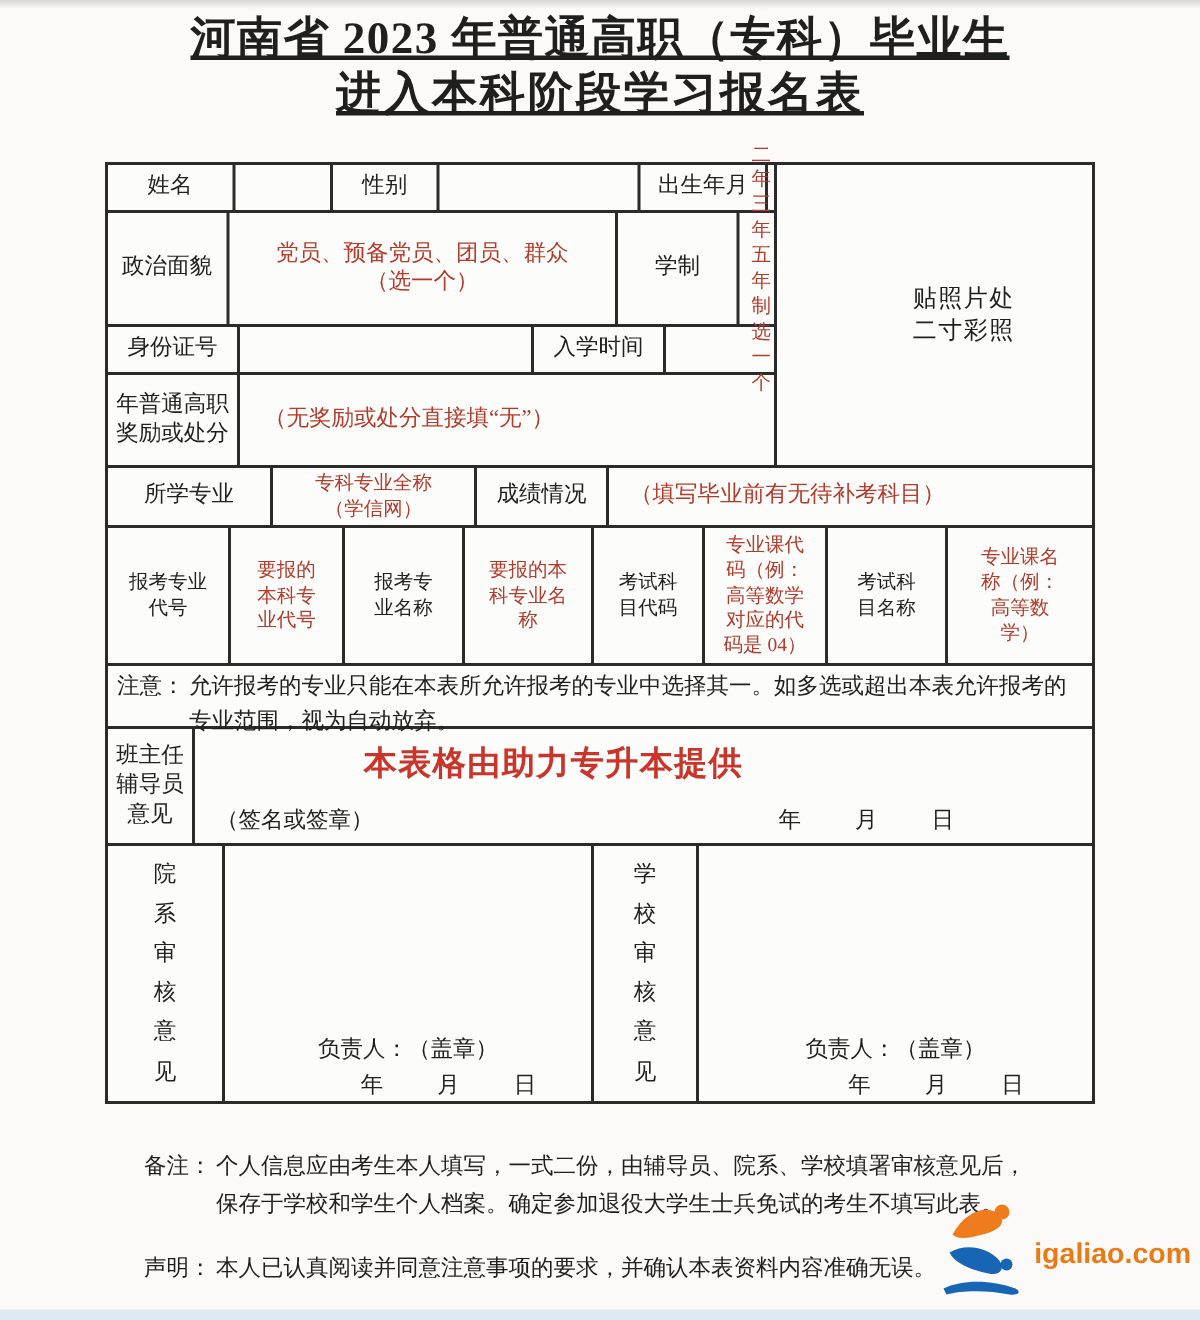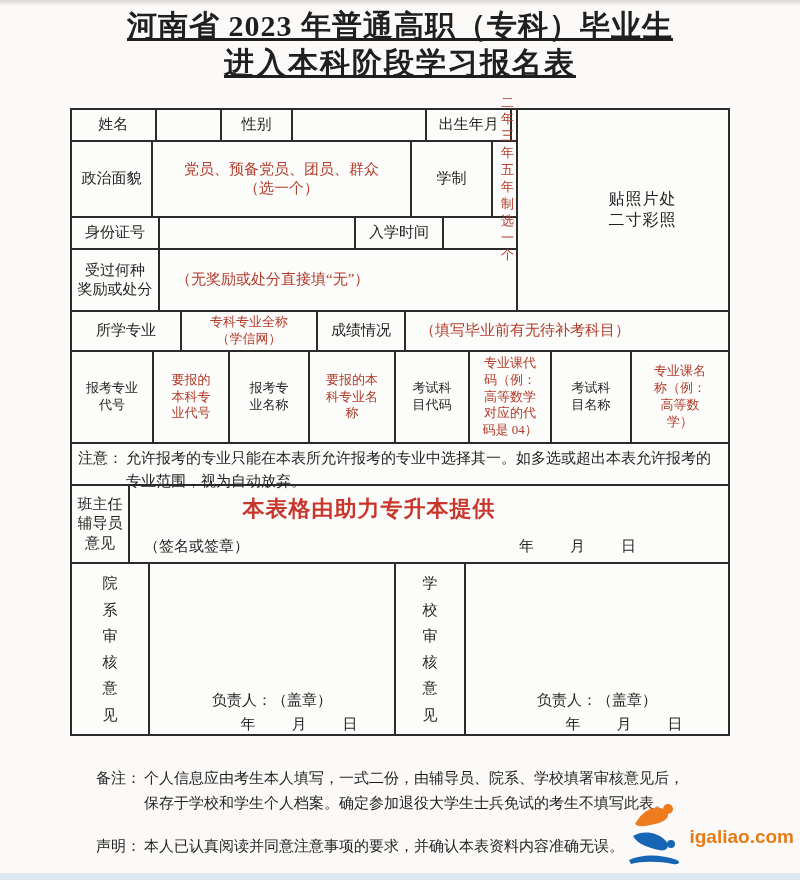--- a/index.html
+++ b/index.html
@@ -123,21 +123,21 @@
         </div>
 
         <div class="trow h32">
           <div class="cell" style="width:88px">身份证号</div>
           <div class="cell" style="width:196px"></div>
           <div class="cell" style="width:88px">入学时间</div>
           <div class="cell" style="flex:1"></div>
         </div>
 
         <div class="trow h60">
-          <div class="cell pre" style="width:88px">受过何种
+          <div class="cell pre" style="width:88px">年普通高职
 奖励或处分</div>
           <div class="cell hint-red left-align" style="flex:1; padding-left:16px">（无奖励或处分直接填“无”）</div>
         </div>
 
       </div>
       <div class="photo-cell pre">贴照片处
 二寸彩照</div>
     </div>
 
     <div class="trow h40">

